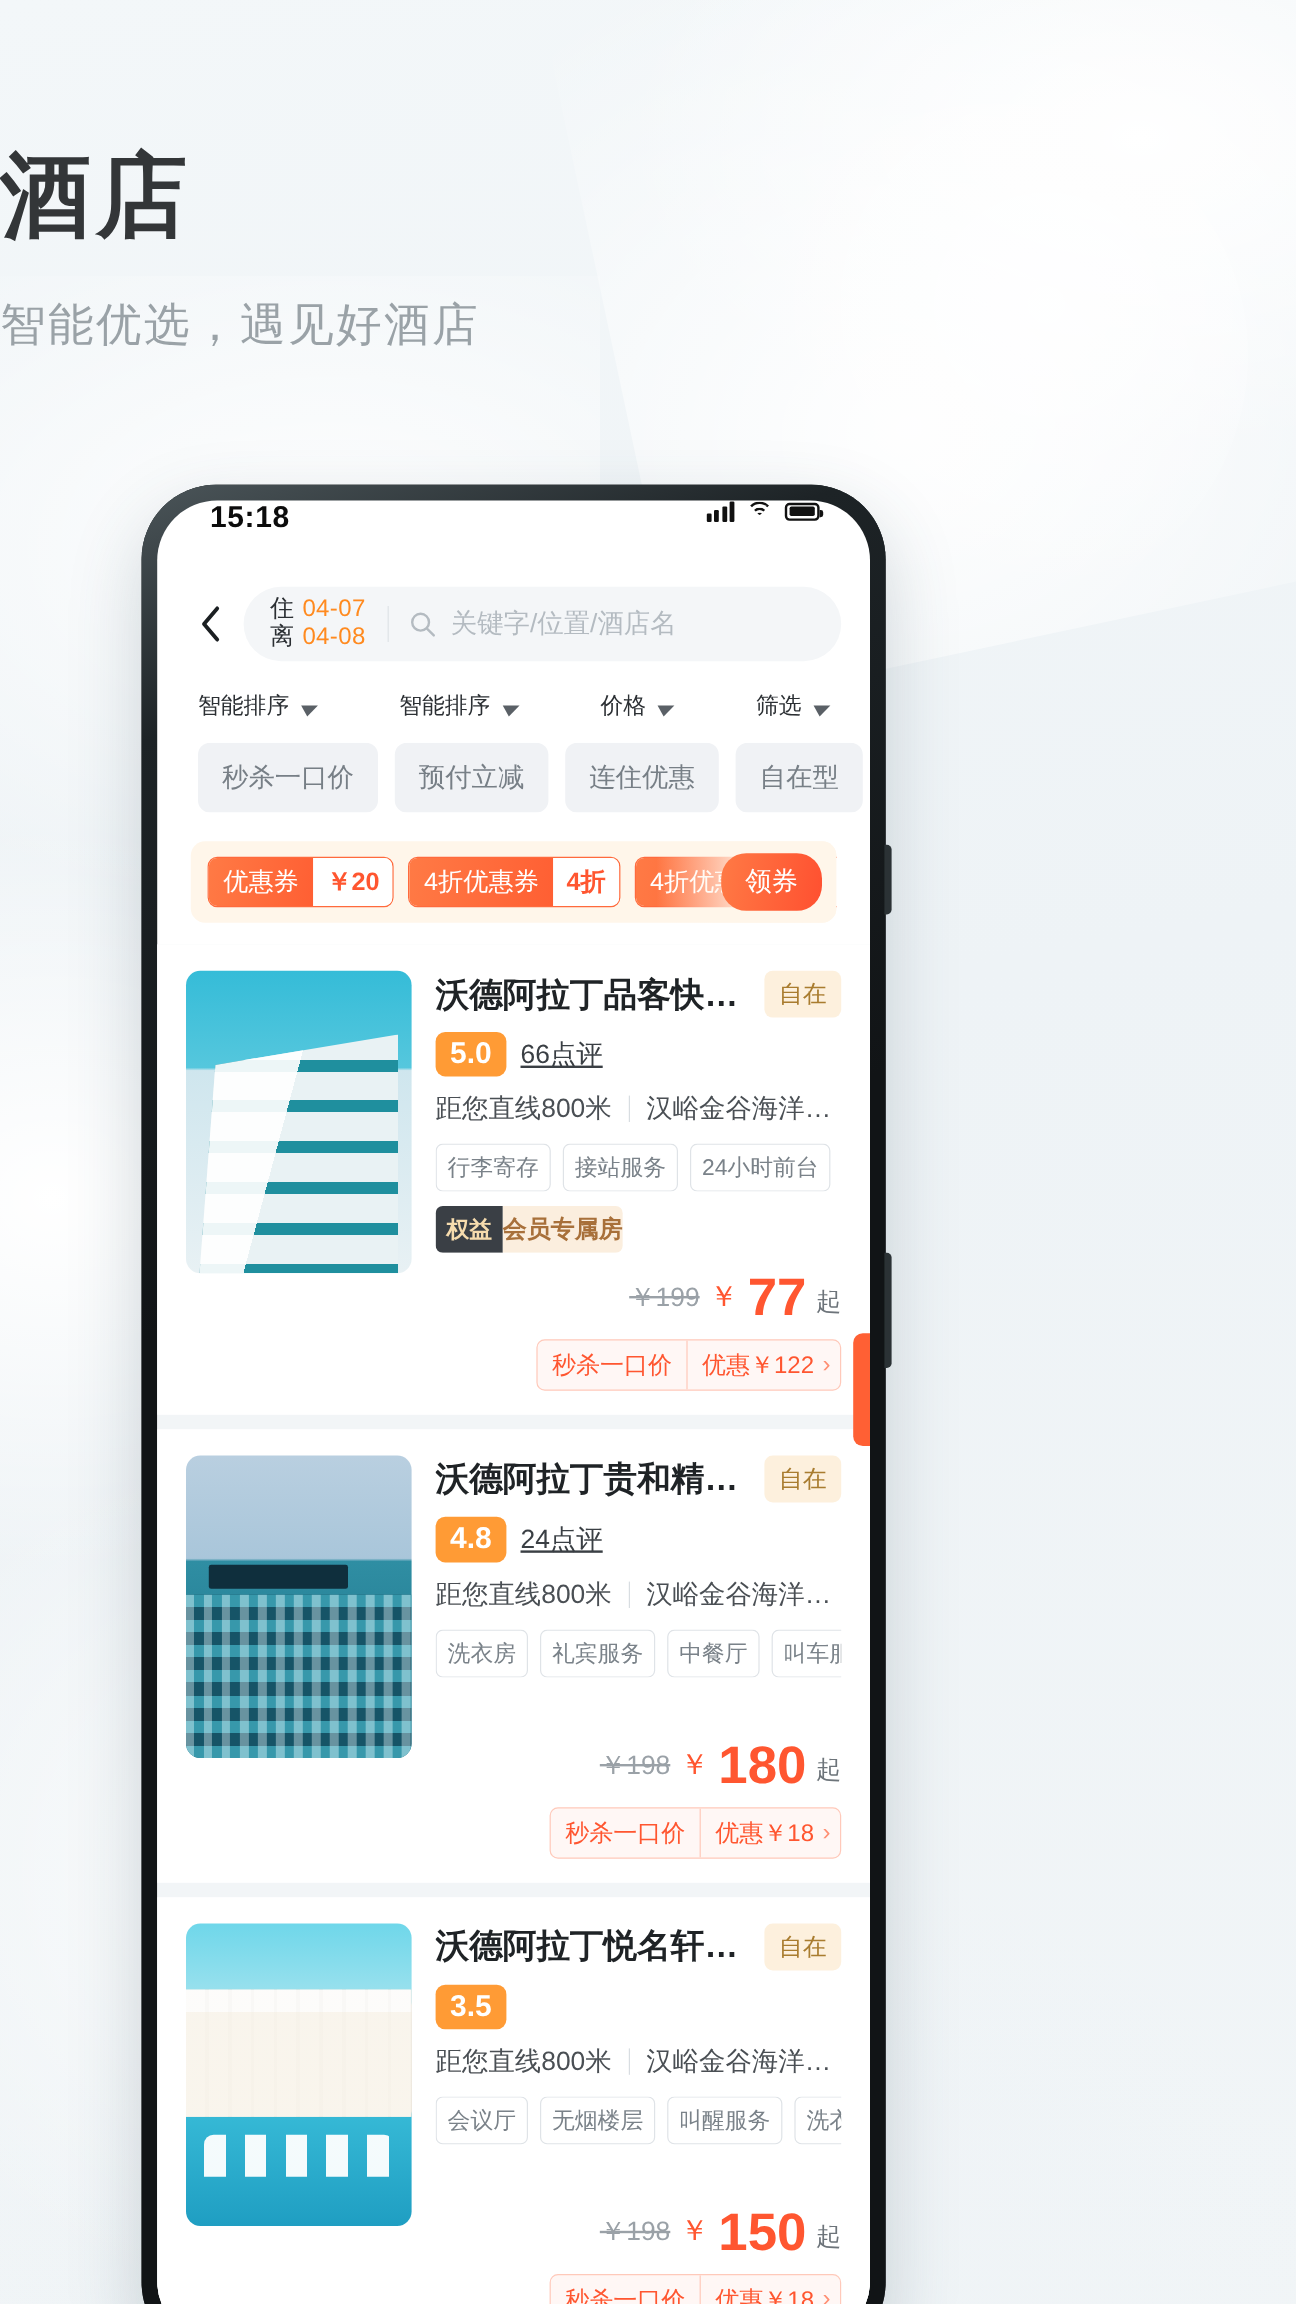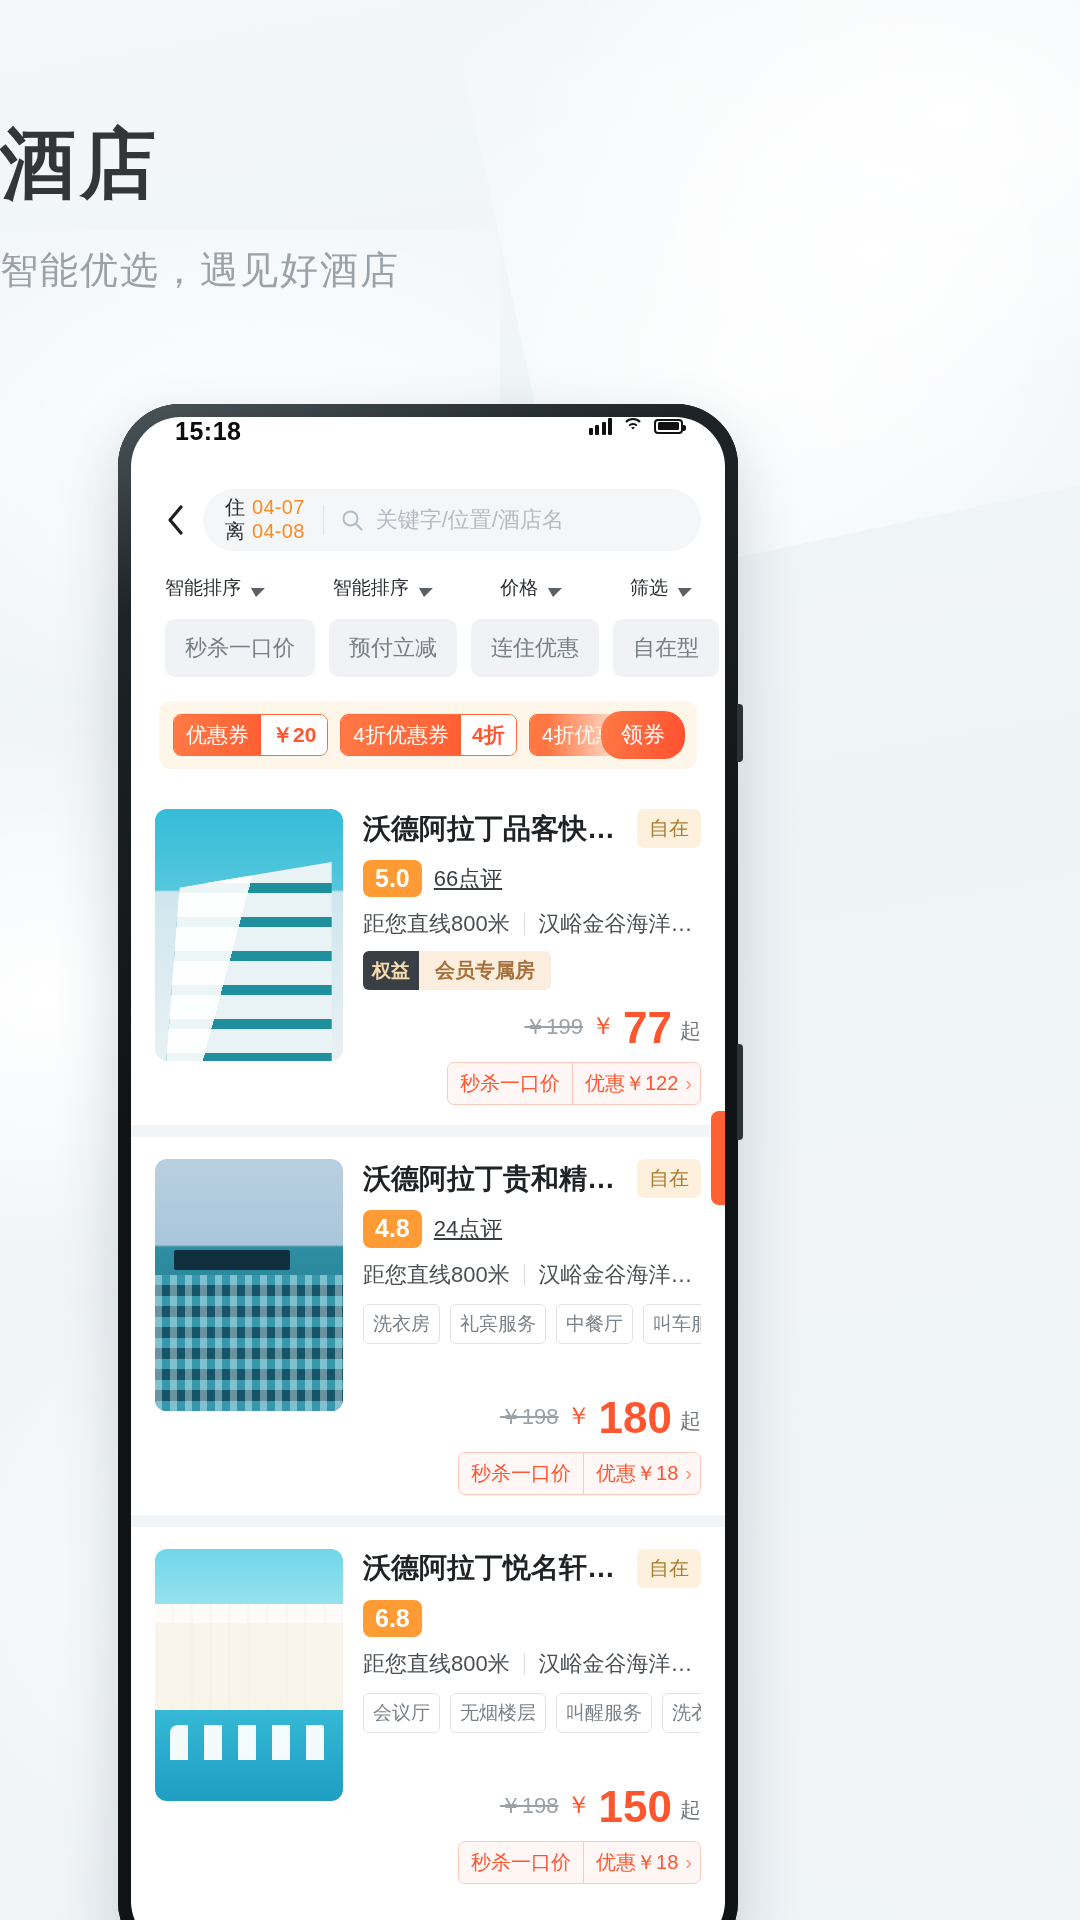--- a/index.html
+++ b/index.html
@@ -145,21 +145,21 @@
               white-space:nowrap; overflow:hidden; }
   .dist-sep { width:1px; height:22px; background:#d8dde1; }
   .dist-poi { overflow:hidden; text-overflow:ellipsis; color:#4a4f54; }
   .tag-row { display:flex; gap:10px; margin-top:14px; overflow:hidden; }
   .tag { flex:0 0 auto; border:1px solid #dfe3e7; color:#7a8289; font-size:19px;
          border-radius:6px; padding: 6px 9px; white-space:nowrap; }
   .perk-row { margin-top:12px; display:flex; align-items:stretch; width:max-content;
               border-radius:6px; overflow:hidden; }
   .perk-k { background:#3a3f45; color:#f6dcae; font-size:19px; padding: 6px 9px;
             display:flex; align-items:center; font-weight:700; }
-  .perk-v { background:#fbeede; color:#a8703a; font-size:20px; padding: 6px 16px;
+  .perk-v { background:#fbeede; color:#a8703a; font-size:20px; padding: 6px 0;
             display:flex; align-items:center; font-weight:700; }
   .price-row { margin-top:16px; display:flex; align-items:flex-end; justify-content:flex-end; gap:8px; }
   .old-price { font-size:22px; color:#9aa1a7; text-decoration: line-through; margin-bottom:8px; }
   .cur { font-size:24px; color:#ff5630; margin-bottom:8px; }
   .new-price { font-size:44px; color:#ff5630; font-weight:700; line-height:1; }
   .qi { font-size:21px; color:#6d747a; margin-bottom:5px; }
   .promo-row { margin-top:12px; display:flex; justify-content:flex-end; }
   .promo-box { display:flex; align-items:stretch; border:1px solid #ffc9ba; border-radius:7px;
                overflow:hidden; background:#fff7f5; }
   .promo-a { color:#ff5630; font-size:20px; padding: 7px 12px; display:flex; align-items:center; }
@@ -313,20 +313,26 @@
           </div>
           <div class="score-row">
             <div class="score">5.0</div>
             <div class="score-txt">66点评</div>
           </div>
           <div class="dist-row">
             <span>距您直线800米</span>
             <span class="dist-sep"></span>
             <span class="dist-poi">汉峪金谷海洋大厦...</span>
           </div>
+          <div class="tag-row">
+            <span class="tag">行李寄存</span>
+            <span class="tag">接站服务</span>
+            <span class="tag">24小时前台</span>
+
+          </div>
           <div class="perk-row">
             <span class="perk-k">权益</span>
             <span class="perk-v">会员专属房</span>
           </div>
           <div class="price-row">
             <span class="old-price">￥199</span>
             <span class="cur">￥</span>
             <span class="new-price">77</span>
             <span class="qi">起</span>
           </div>
@@ -390,21 +396,21 @@
         <div class="thumb img-c">
           <span class="palm"></span>
           <span class="umb"></span>
         </div>
         <div class="info">
           <div class="hname-row">
             <div class="hname">沃德阿拉丁悦名轩酒店</div>
             <div class="badge-free">自在</div>
           </div>
           <div class="score-row">
-            <div class="score">6.8</div>
+            <div class="score">3.5</div>
             <div class="score-txt"></div>
           </div>
           <div class="dist-row">
             <span>距您直线800米</span>
             <span class="dist-sep"></span>
             <span class="dist-poi">汉峪金谷海洋大厦...</span>
           </div>
           <div class="tag-row">
             <span class="tag">会议厅</span>
             <span class="tag">无烟楼层</span>

